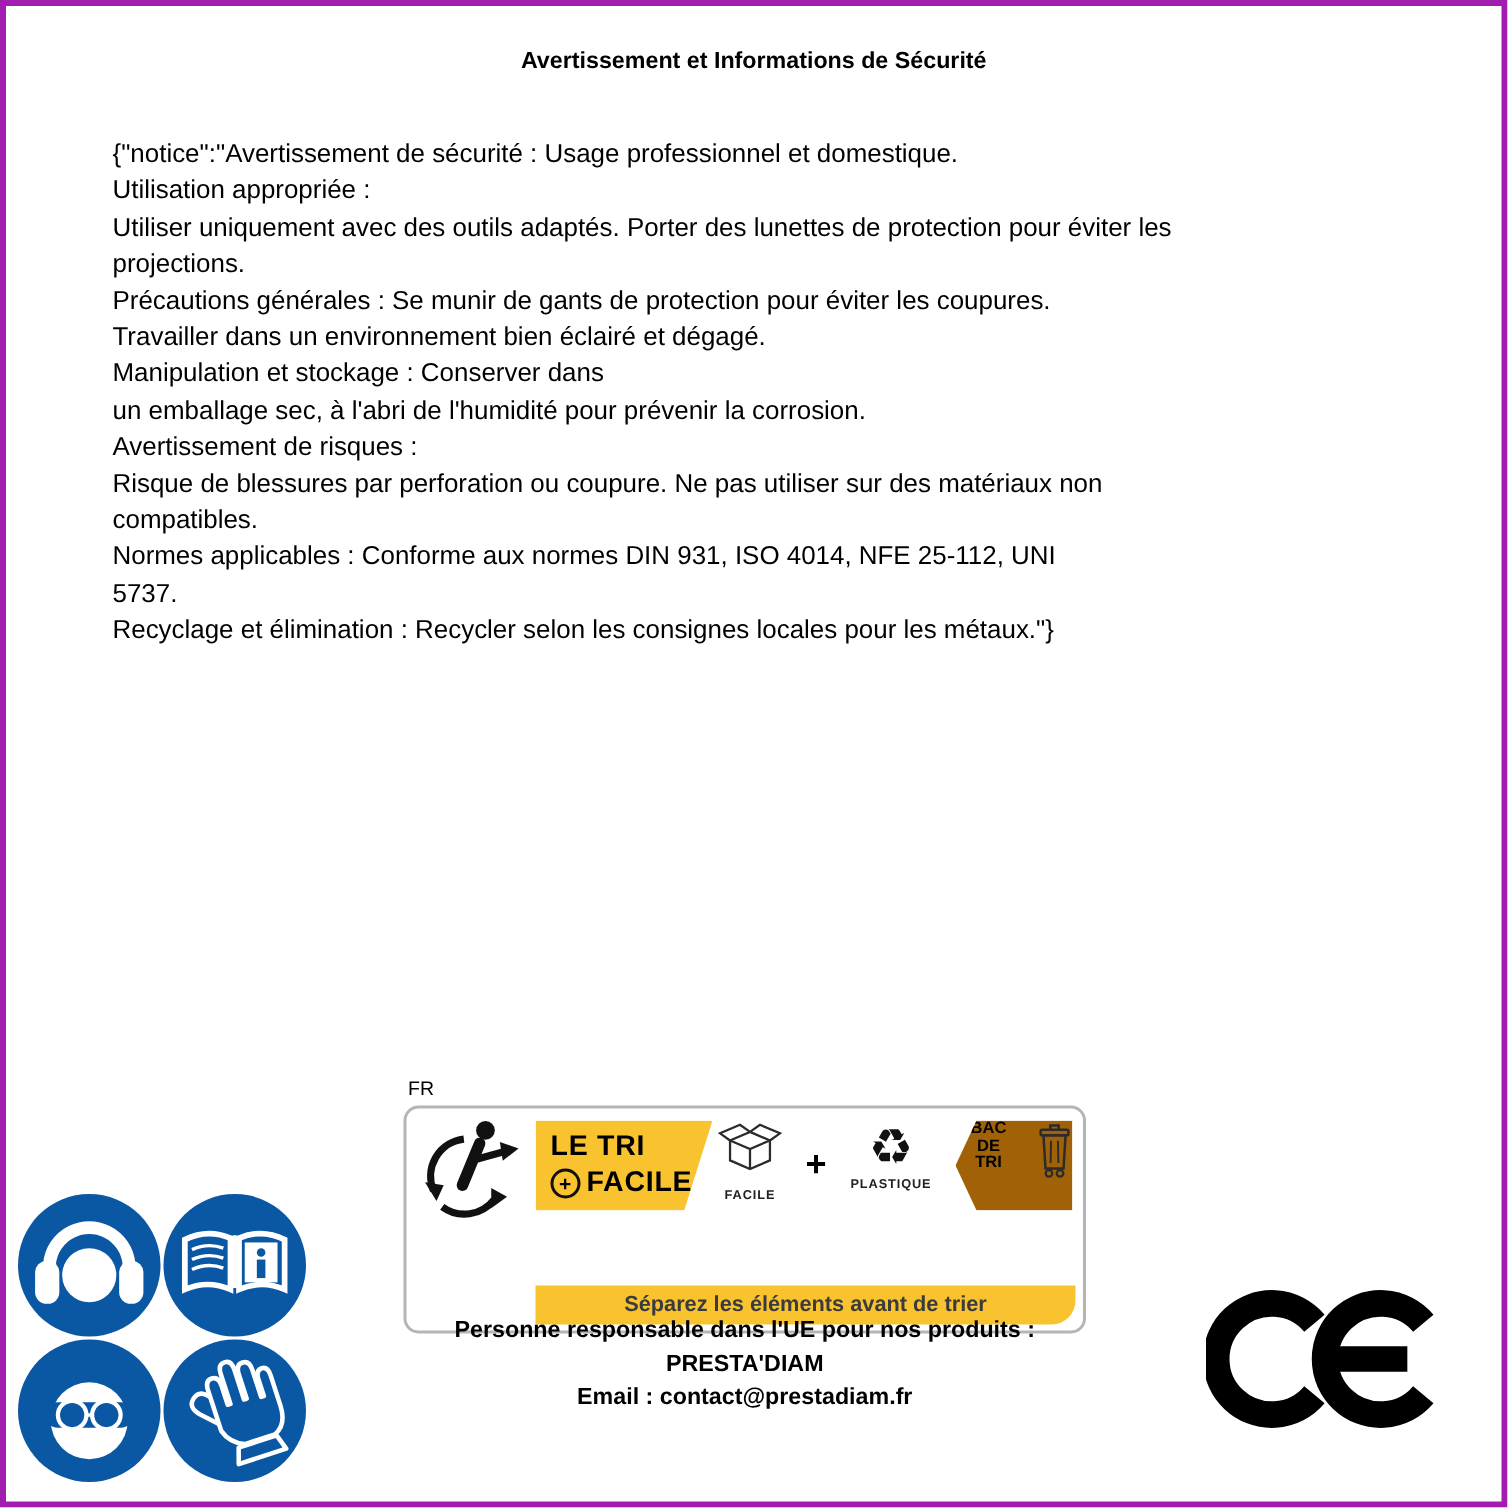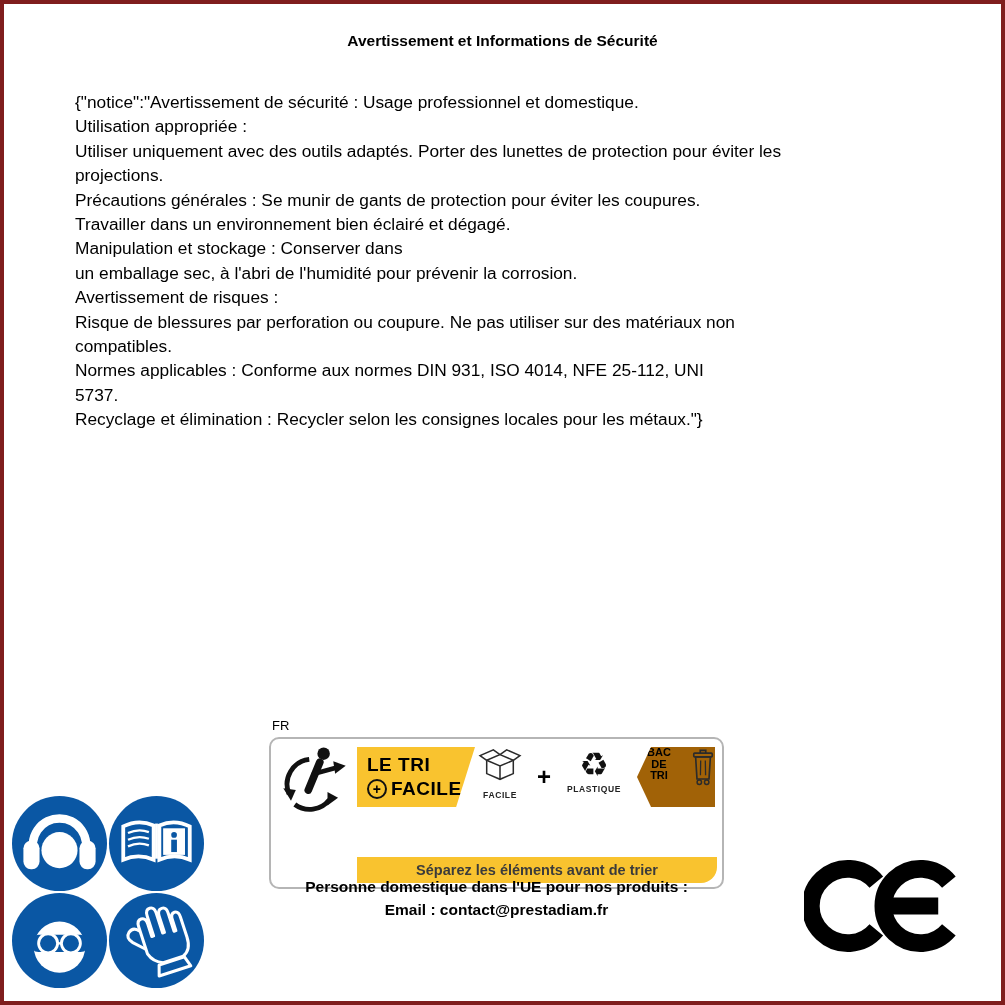--- a/index.html
+++ b/index.html
@@ -1,18 +1,18 @@
 <!DOCTYPE html>
 <html><head>
 <meta charset="utf-8">
 <style>
   html,body { margin:0; padding:0; background:#fff; }
   .page {
     position:relative; width:1005px; height:1005px; box-sizing:border-box;
-    border:4px solid #7f1d1d; background:#fff; overflow:hidden;
+    border:4px solid #a21caf; background:#fff; overflow:hidden;
     font-family:"Liberation Sans", sans-serif; color:#000;
   }
   .title {
     position:absolute; top:28px; left:0; width:100%;
     text-align:center; font-weight:bold; font-size:15.5px;
   }
   .notice {
     position:absolute; left:71px; top:86px; width:905px;
     font-size:17.3px; line-height:24.4px; white-space:pre-line;
   }
@@ -186,21 +186,22 @@
         <path d="M10.5 13 L10.2 29 M15.5 13 L15.8 29" fill="none" stroke="#2b2b2b" stroke-width="1.4"></path>
         <circle cx="9" cy="36.5" r="2.4" fill="none" stroke="#2b2b2b" stroke-width="1.6"></circle>
         <circle cx="17" cy="36.5" r="2.4" fill="none" stroke="#2b2b2b" stroke-width="1.6"></circle>
       </svg>
     </div>
 
     <div class="tri-strip">Séparez les éléments avant de trier</div>
   </div>
 
   <div class="address">
-    <div>Personne domestique dans l'UE pour nos produits :</div>
+    <div>Personne responsable dans l'UE pour nos produits :</div>
+    <div>PRESTA'DIAM</div>
     <div>Email : contact@prestadiam.fr</div>
   </div>
 
   <div class="ce-mark">
     <svg width="162" height="100" viewBox="0 0 100 62">
       <path d="M44.6 16.2 A23 23 0 1 0 44.6 45.8" fill="none" stroke="#000" stroke-width="11"></path>
       <path d="M89.6 16.2 A23 23 0 1 0 89.6 45.8" fill="none" stroke="#000" stroke-width="11"></path>
       <path d="M54 31 L83 31" fill="none" stroke="#000" stroke-width="10.5"></path>
     </svg>
   </div>

